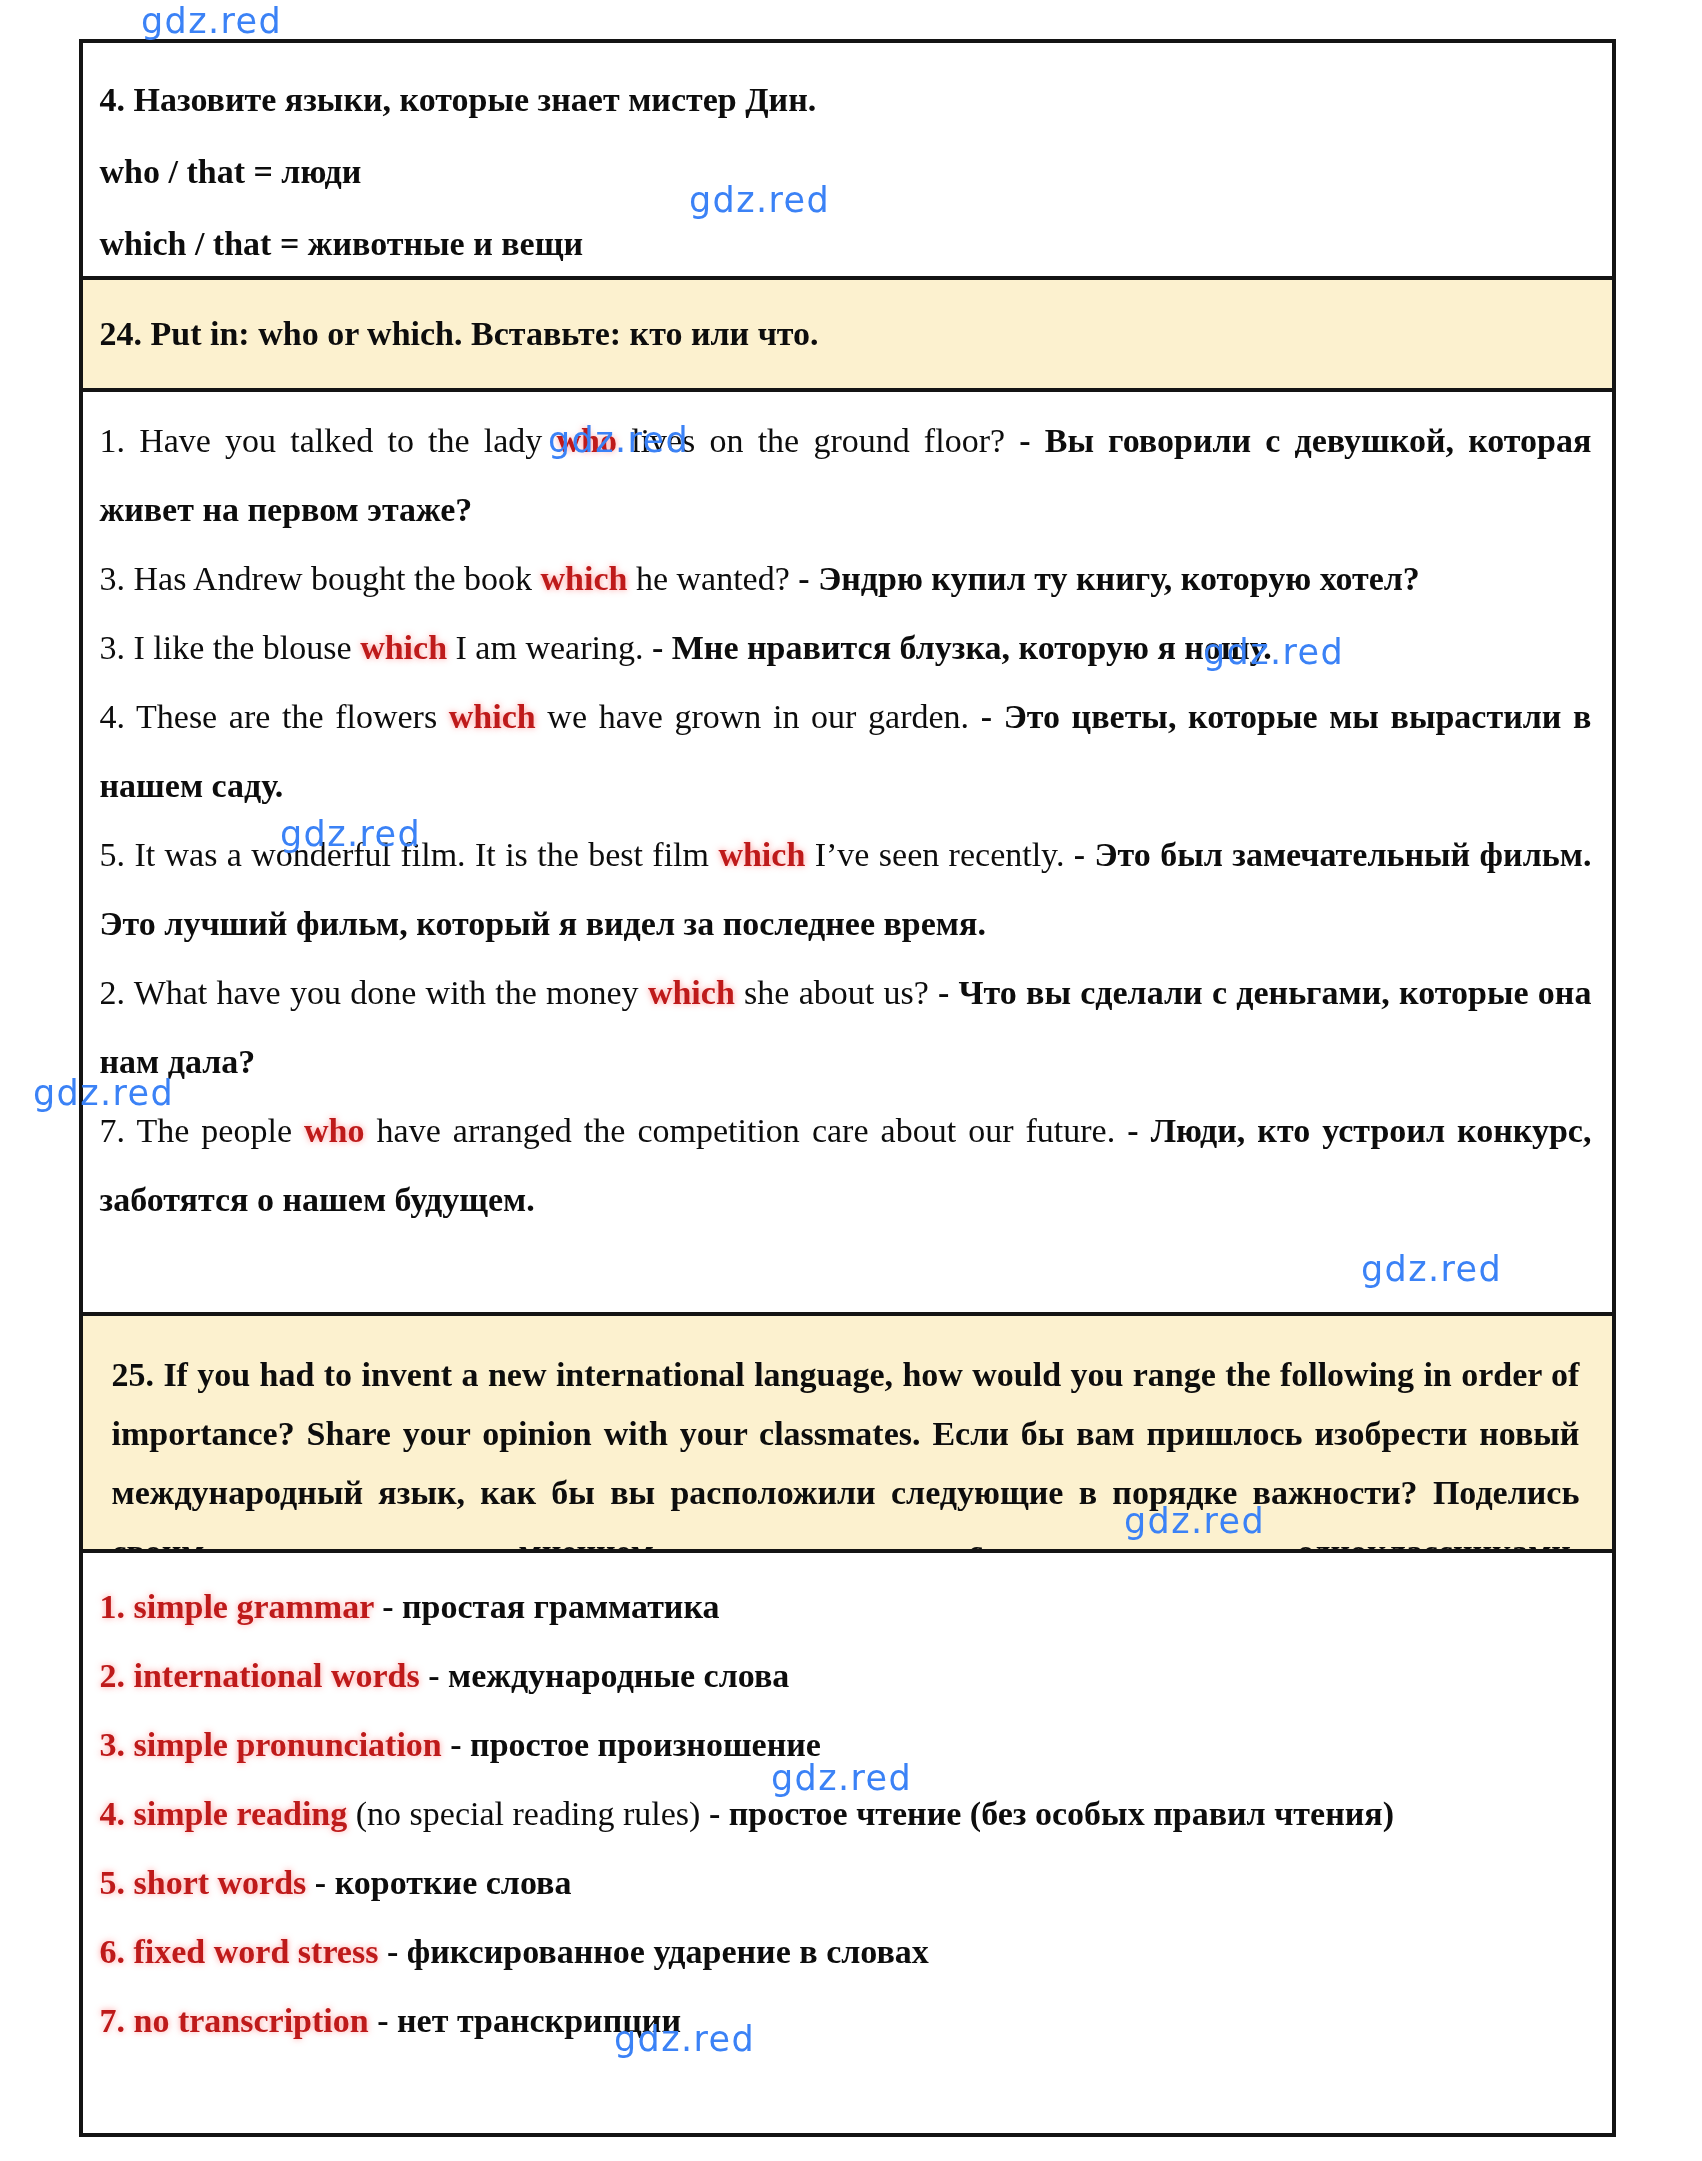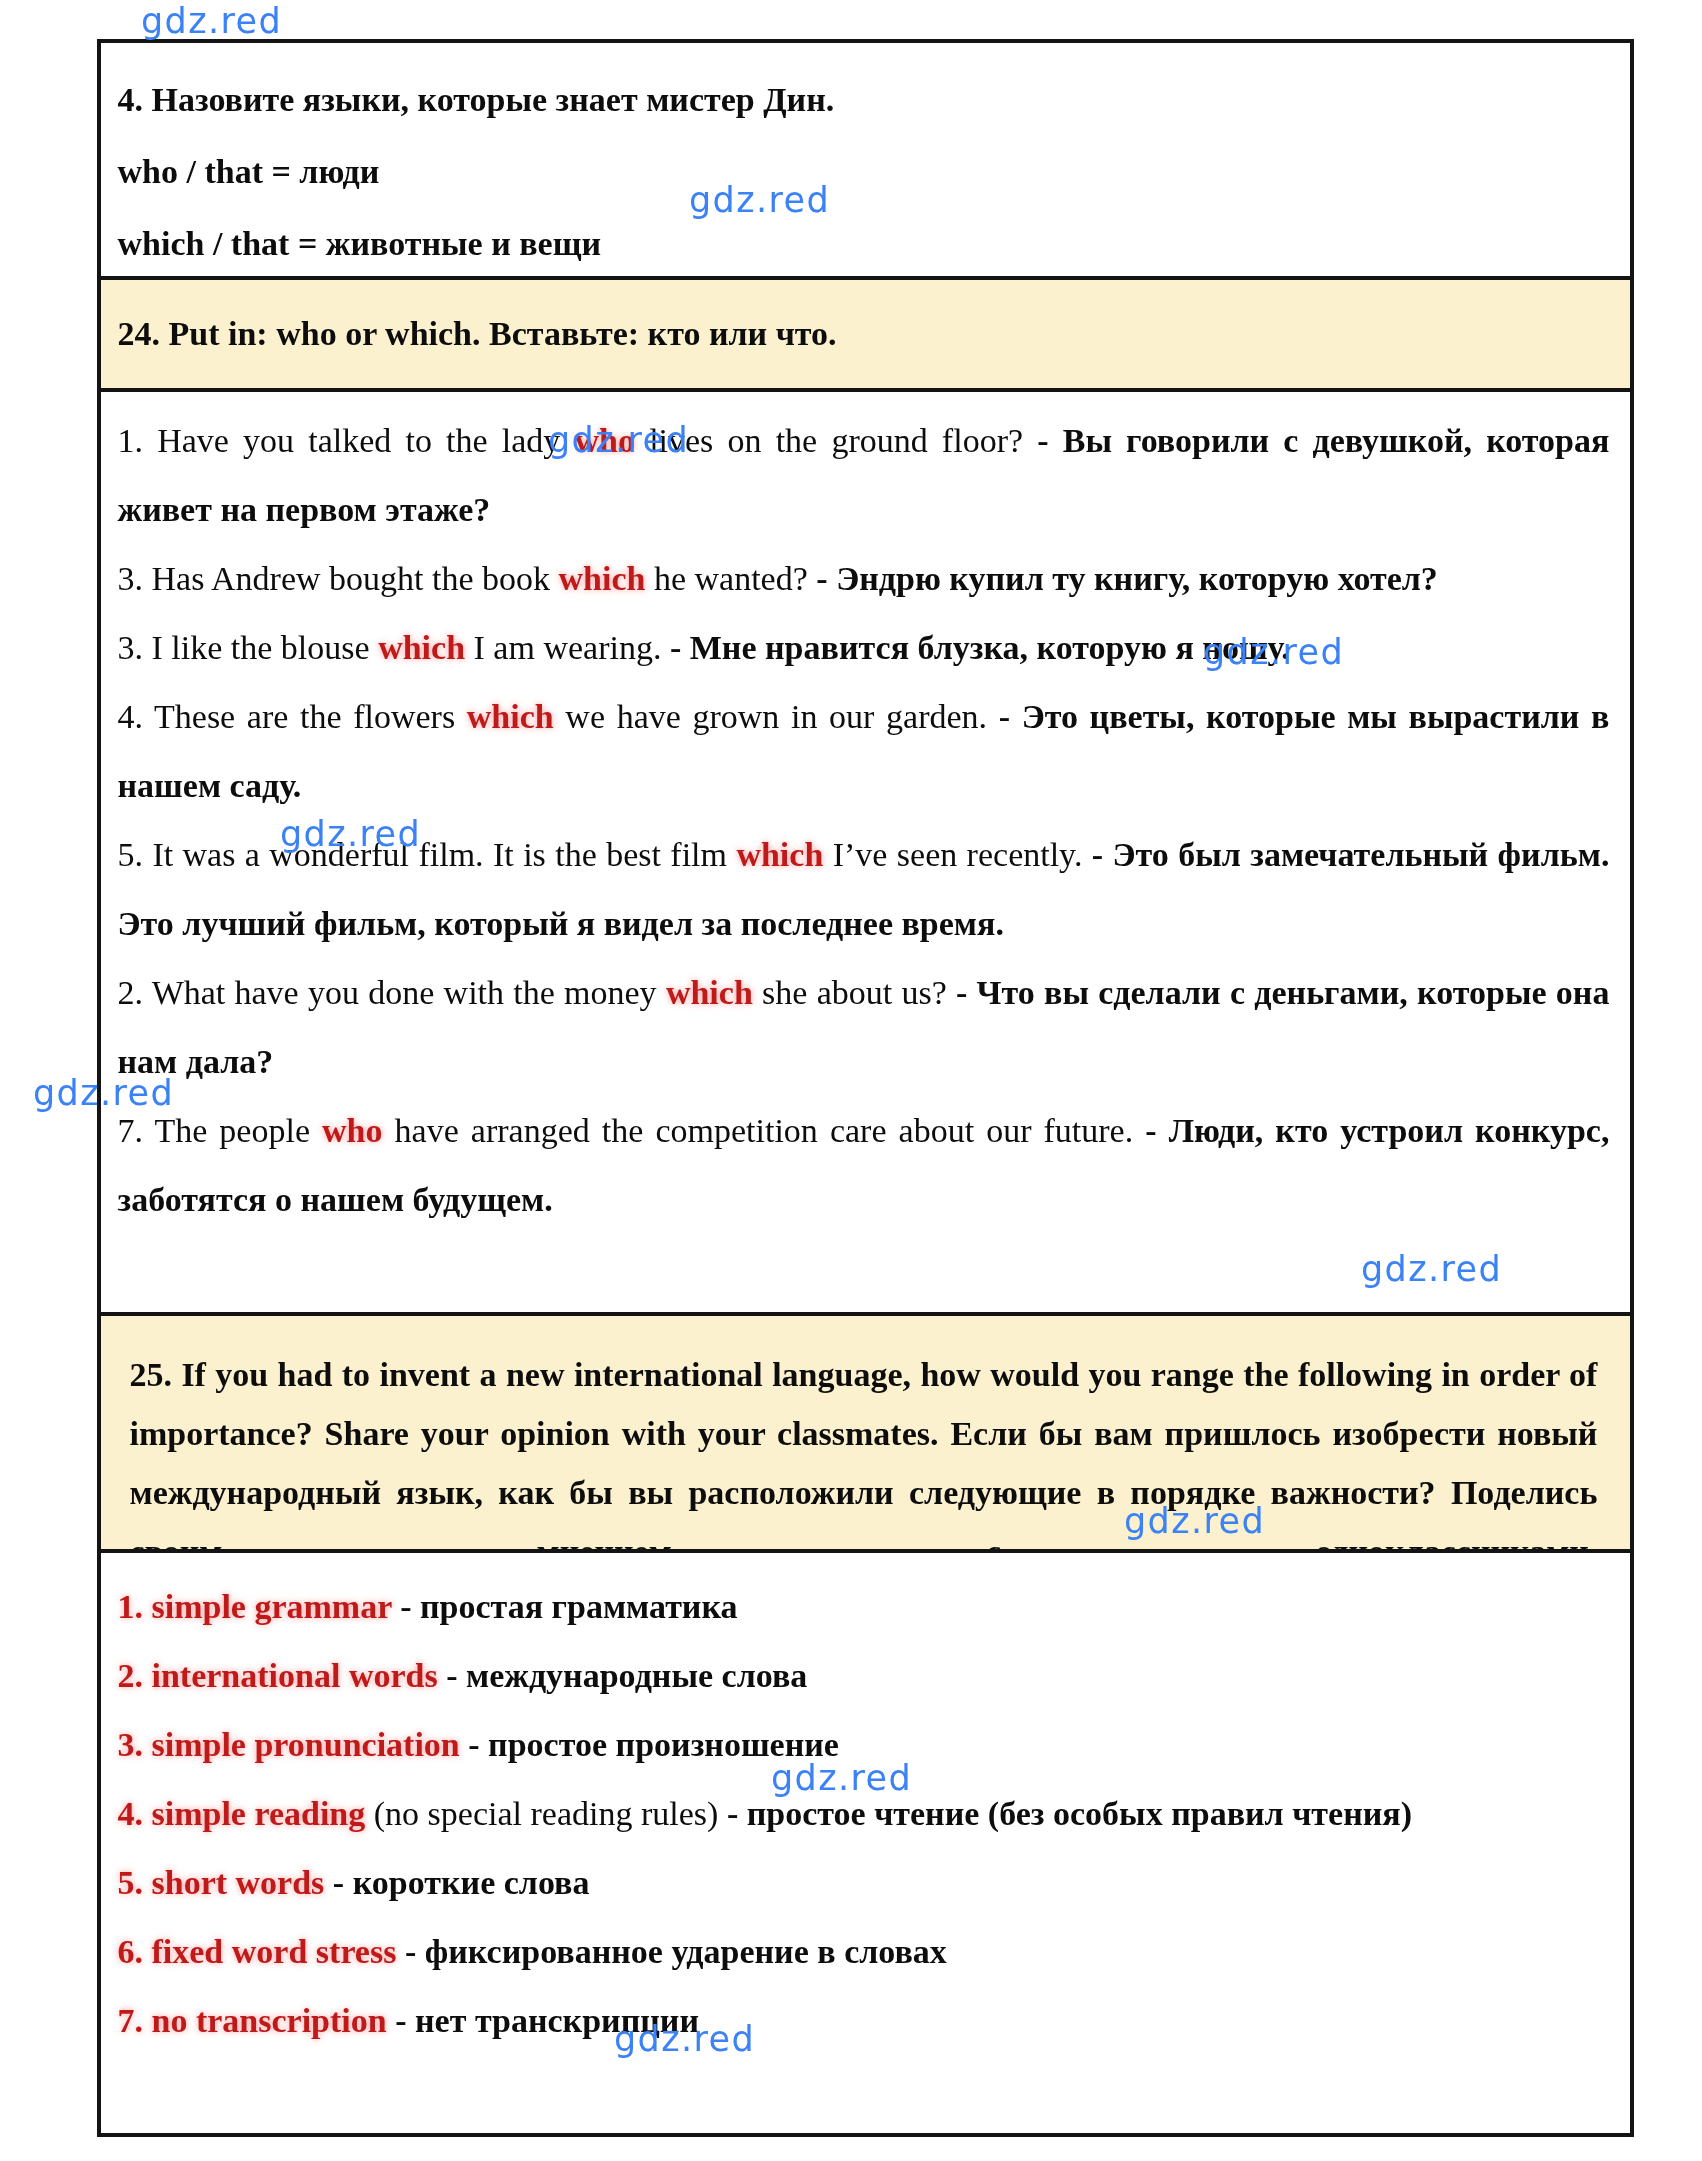--- a/index.html
+++ b/index.html
@@ -10,21 +10,21 @@
   }
   
   .wm{
     position:absolute;
     font-family:"DejaVu Sans","Liberation Sans",sans-serif;
     font-size:35px;color:#3b82f6;letter-spacing:1.4px;
     z-index:5;pointer-events:none;white-space:nowrap;
   }
   
   .sheet{
-    position:absolute;left:97px;top:39px;width:1537px;height:2098px;
+    position:absolute;left:79px;top:39px;width:1537px;height:2098px;
     border:4.8px solid #141414;box-sizing:border-box;
     display:flex;flex-direction:column;background:#ffffff;z-index:1;
   }
   .sec{box-sizing:border-box;overflow:hidden;}
   .sec1{height:233px;padding:20.6px 20.6px 0 16.5px;line-height:72px;font-size:34px;font-weight:bold;}
   .sec2{
     height:116px;border-top:4.1px solid #141414;border-bottom:4.1px solid #141414;
     background:#fcf1cf;display:flex;align-items:center;
     padding:0 20.6px 0 16.5px;font-size:34px;font-weight:bold;
   }

